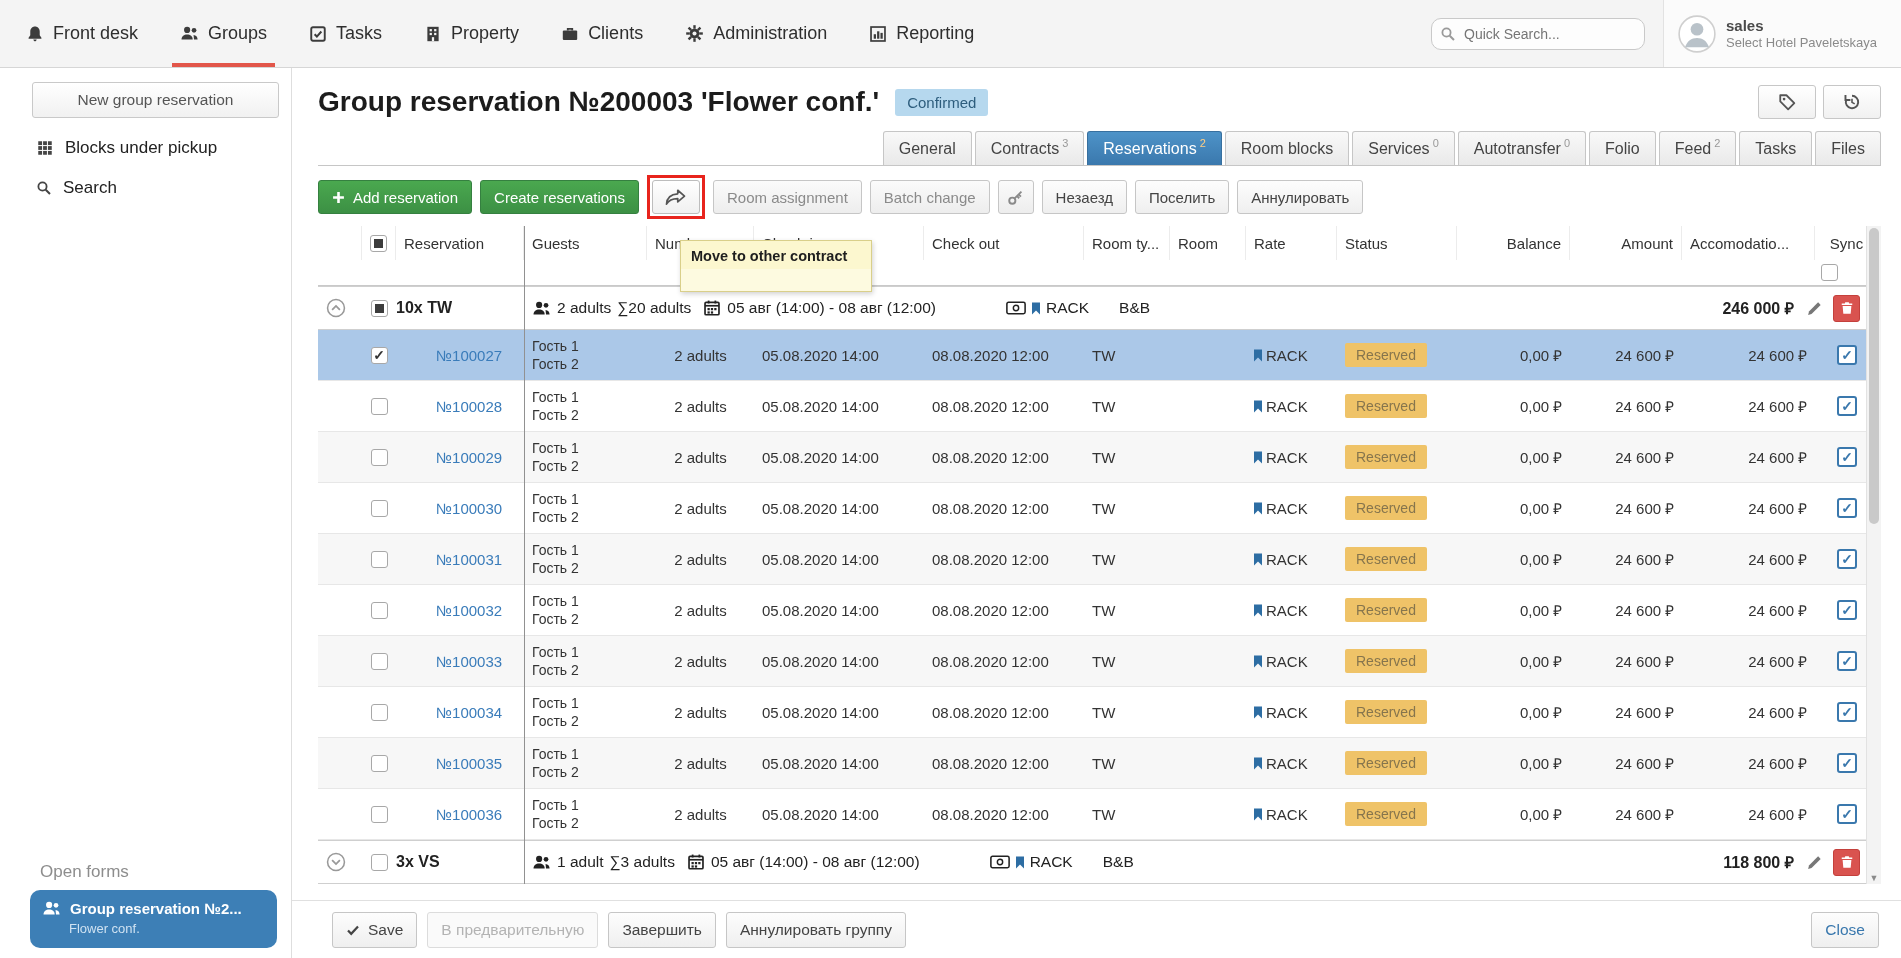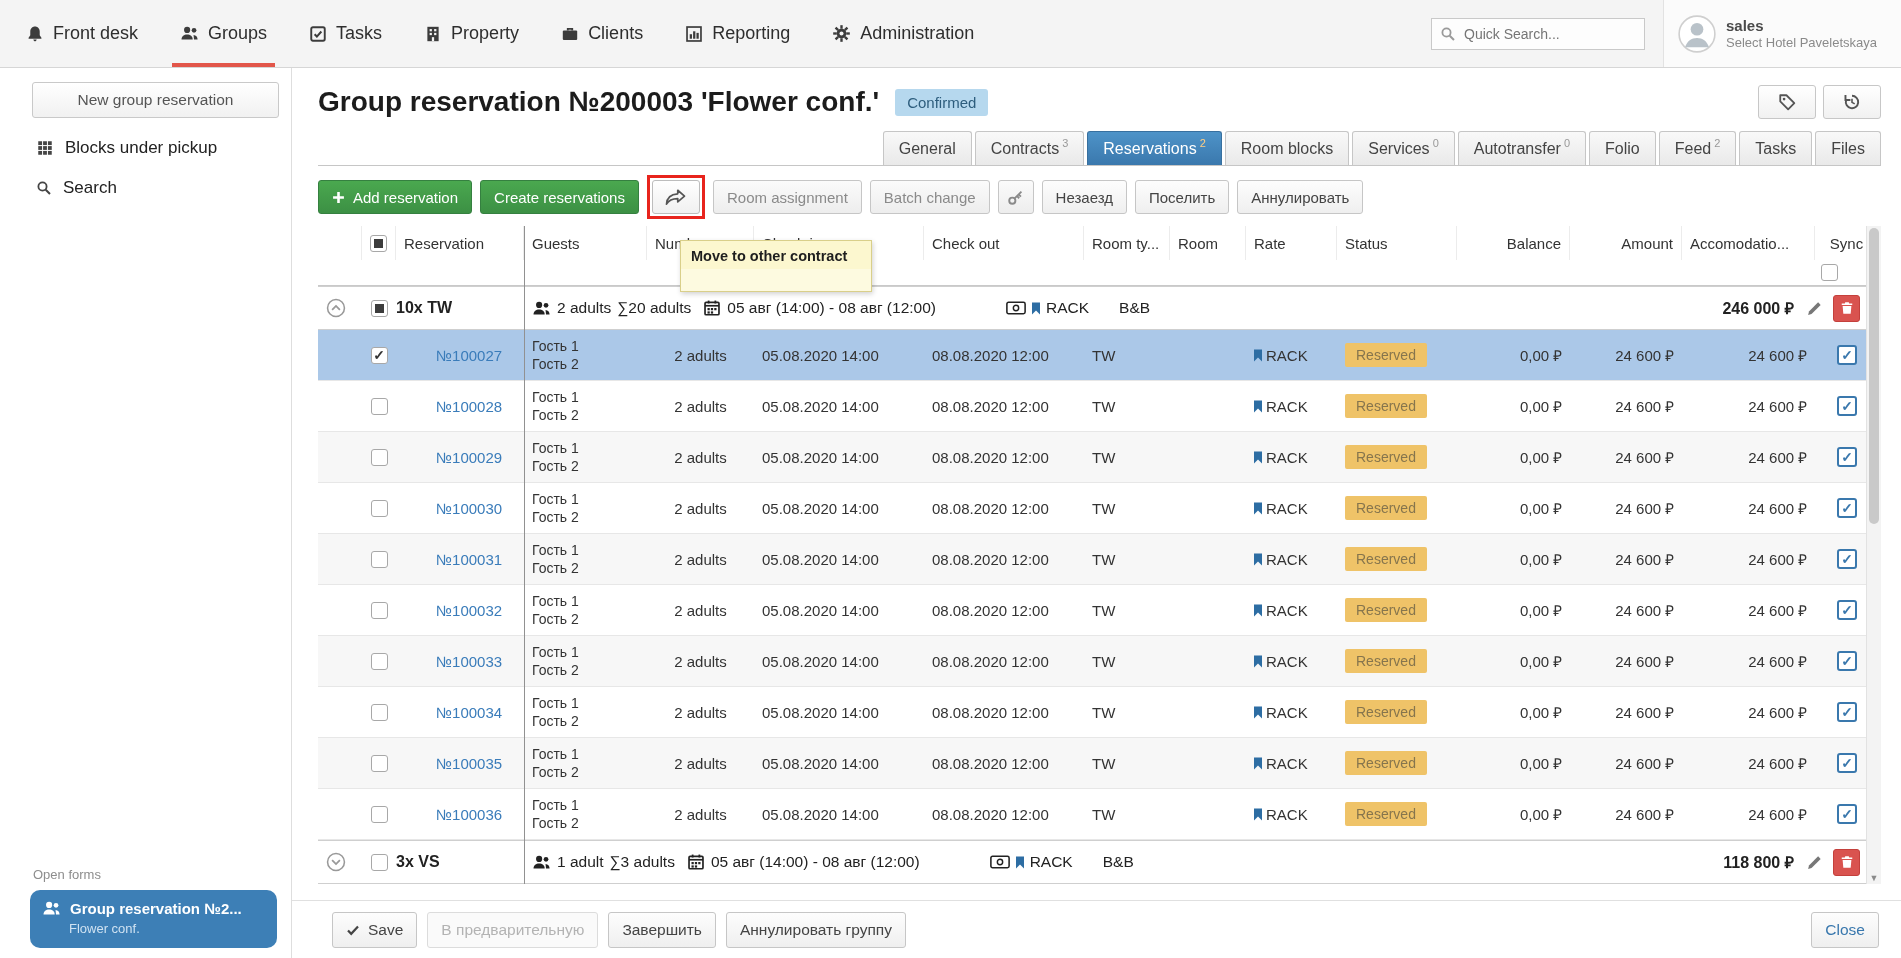--- a/index.html
+++ b/index.html
@@ -9,41 +9,41 @@
   
   .topnav { height:68px; background:#f4f4f4; border-bottom:1px solid #d6d6d6;
             display:flex; align-items:stretch; padding:0 0 0 22px; }
   .nav-items { display:flex; align-items:stretch; gap:34px; }
   .nav-item { display:flex; align-items:center; gap:9px; font-size:18px; color:#2e2e2e;
               position:relative; cursor:pointer; padding:0 4px; white-space:nowrap; }
   .nav-item .icn { color:#3c3c3c; display:inline-flex; }
   .nav-item.active::after { content:""; position:absolute; left:-4px; right:-4px; bottom:0;
               height:4px; background:#e2564a; }
   .qsearch { margin-left:auto; align-self:center; position:relative; margin-right:18px; }
-  .qsearch input { width:214px; height:32px; border:1px solid #c9c9c9; border-radius:0;
+  .qsearch input { width:214px; height:32px; border:1px solid #c9c9c9; border-radius:10px;
               padding:0 10px 0 32px; font-size:14px; color:#555; background:#fdfdfd; outline:none;
               font-family:"Liberation Sans", sans-serif; }
   .qsearch .icn { position:absolute; left:9px; top:8px; color:#9a9a9a; }
   .userbox { display:flex; align-items:center; gap:10px; background:#fbfbfb;
               border-left:1px solid #e2e2e2; padding:0 22px 0 14px; min-width:238px; }
   .userbox .uname { font-size:15px; font-weight:bold; color:#4a4a4a; line-height:1.25; }
   .userbox .uhotel { font-size:13px; color:#8a8a8a; }
 
   
   .layout { display:flex; height:890px;padding-left:20px; }
   .sidebar { width:272px; background:#fff; border-right:1px solid #dedede;
              position:relative; padding-top:10px; flex:none; }
   .new-group-btn { margin:4px 12px 10px 12px; width:calc(100% - 24px); height:36px;
              background:linear-gradient(#ffffff,#f1f1f1); border:1px solid #c9c9c9; border-radius:3px;
              font-size:15.5px; color:#555; display:flex; align-items:center; justify-content:center; cursor:pointer;
              font-family:"Liberation Sans", sans-serif; }
   .side-item { display:flex; align-items:center; gap:11px; padding:10px 16px; font-size:17px;
              color:#222; cursor:pointer; }
   .side-item .icn { color:#444; }
-  .open-forms-label { position:absolute; bottom:76px; left:13px; font-size:13px; color:#8d8d8d; }
+  .open-forms-label { position:absolute; bottom:76px; left:20px; font-size:17px; color:#8d8d8d; }
   .open-form-card { position:absolute; bottom:10px; left:10px; right:14px; height:58px;
              background:#3d7fb6; border-radius:10px; padding:9px 12px; cursor:pointer; }
   .open-form-card .t1 { display:flex; align-items:center; gap:9px; color:#fff; font-weight:bold;
              font-size:15px; white-space:nowrap; overflow:hidden; }
   .open-form-card .t2 { font-size:13px; color:#cfe2f2; margin:3px 0 0 27px; }
 
   
   main { flex:1; display:flex; flex-direction:column; padding:12px 20px 0 26px;
          position:relative; background:#fff; min-width:0; }
   .page-head { display:flex; align-items:center; gap:16px; min-height:44px; }
@@ -191,50 +191,50 @@
         <span>Property</span>
       </div>
       <div class="nav-item">
         <span class="icn">
           <svg viewBox="0 0 16 16" width="18" height="18">
             <rect x="1.6" y="4.8" width="12.8" height="8.6" rx="1" fill="currentColor"></rect>
             <path d="M6 4.8V3.4h4v1.4" fill="none" stroke="currentColor" stroke-width="1.6"></path>
           </svg>
         </span>
         <span>Clients</span>
-      </div>
-      <div class="nav-item">
-        <span class="icn">
-          <svg viewBox="0 0 16 16" width="18" height="18">
-            <rect x="1.8" y="1.8" width="12.4" height="12.4" fill="none" stroke="currentColor" stroke-width="1.5"></rect>
-            <rect x="4.2" y="8.2" width="2" height="4" fill="currentColor"></rect>
-            <rect x="7.2" y="5.6" width="2" height="6.6" fill="currentColor"></rect>
-            <rect x="10.2" y="7" width="2" height="5.2" fill="currentColor"></rect>
-          </svg>
-        </span>
-        <span>Reporting</span>
       </div>
       <div class="nav-item">
         <span class="icn">
           <svg viewBox="0 0 16 16" width="19" height="19">
             <g stroke="currentColor" stroke-width="2">
               <line x1="8" y1="1" x2="8" y2="4"></line>
               <line x1="8" y1="12" x2="8" y2="15"></line>
               <line x1="1" y1="8" x2="4" y2="8"></line>
               <line x1="12" y1="8" x2="15" y2="8"></line>
               <line x1="3" y1="3" x2="5.2" y2="5.2"></line>
               <line x1="10.8" y1="10.8" x2="13" y2="13"></line>
               <line x1="3" y1="13" x2="5.2" y2="10.8"></line>
               <line x1="10.8" y1="5.2" x2="13" y2="3"></line>
             </g>
             <circle cx="8" cy="8" r="4.1" fill="currentColor"></circle>
             <circle cx="8" cy="8" r="1.7" fill="#f4f4f4"></circle>
           </svg>
         </span>
         <span>Administration</span>
+      </div>
+      <div class="nav-item">
+        <span class="icn">
+          <svg viewBox="0 0 16 16" width="18" height="18">
+            <rect x="1.8" y="1.8" width="12.4" height="12.4" fill="none" stroke="currentColor" stroke-width="1.5"></rect>
+            <rect x="4.2" y="8.2" width="2" height="4" fill="currentColor"></rect>
+            <rect x="7.2" y="5.6" width="2" height="6.6" fill="currentColor"></rect>
+            <rect x="10.2" y="7" width="2" height="5.2" fill="currentColor"></rect>
+          </svg>
+        </span>
+        <span>Reporting</span>
       </div>
     </div>
   <div class="qsearch">
     <span class="icn">
         <svg viewBox="0 0 16 16" width="16" height="16">
           <circle cx="6.5" cy="6.5" r="4.1" fill="none" stroke="currentColor" stroke-width="1.8"></circle>
           <line x1="9.7" y1="9.7" x2="14" y2="14" stroke="currentColor" stroke-width="2"></line>
         </svg>
       </span>
     <input type="text" placeholder="Quick Search..." style="">

